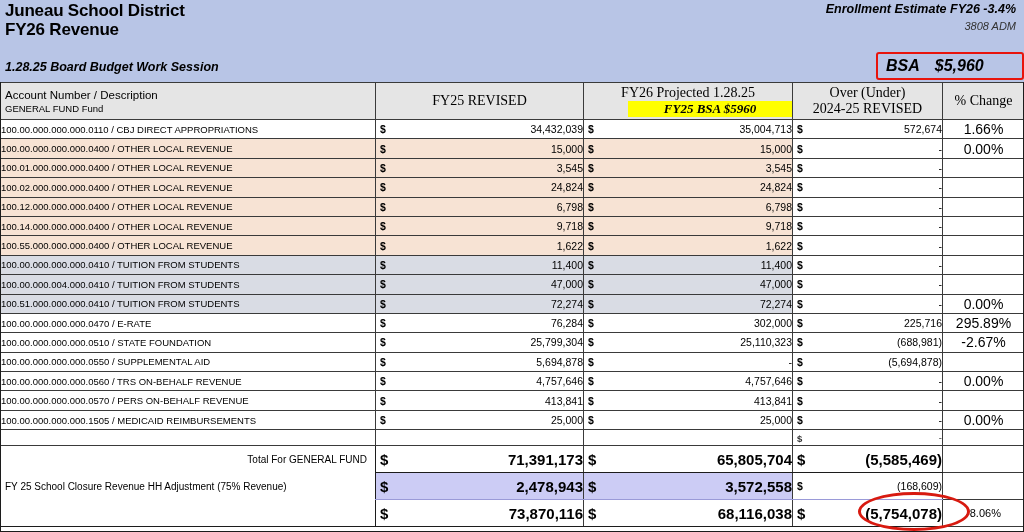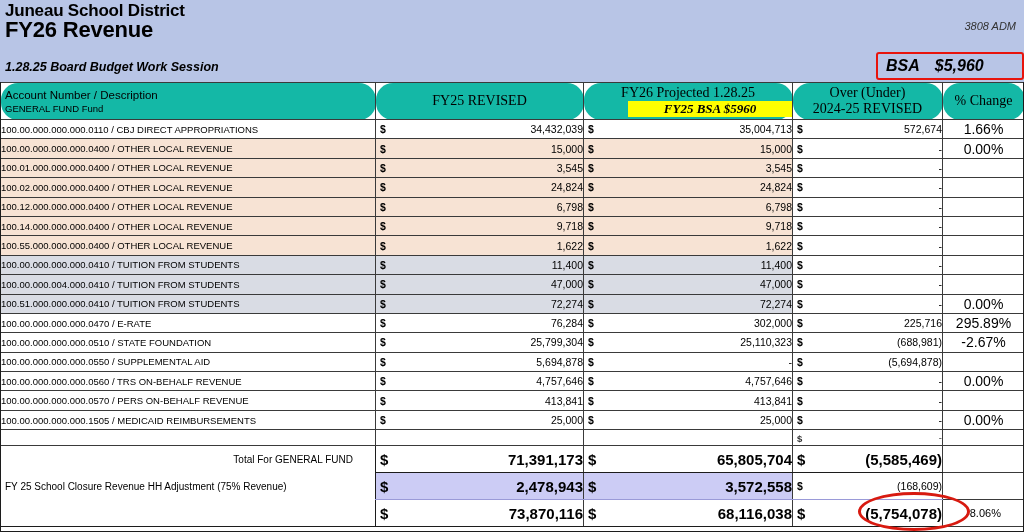--- a/index.html
+++ b/index.html
@@ -19,21 +19,21 @@
     box-sizing:border-box;
     padding-left:28px;
   }
   .t-main{
     position:absolute;left:5px;top:1px;
     font-size:17px;font-weight:bold;color:#000;letter-spacing:-0.2px;
     line-height:19px;
   }
   .t-sub{
     position:absolute;left:5px;top:20px;
-    font-size:22px;font-weight:bold;color:#000;letter-spacing:-0.2px;
+    font-size:17px;font-weight:bold;color:#000;letter-spacing:-0.2px;
     line-height:19px;
   }
   .t-session{
     position:absolute;left:5px;top:60px;
     font-size:12.5px;font-weight:bold;font-style:italic;color:#000;
   }
   .t-enroll{
     position:absolute;right:8px;top:2px;
     font-size:12.5px;font-weight:bold;font-style:italic;color:#000;
     white-space:nowrap;
@@ -84,22 +84,21 @@
 
   
   .hdr{
     height:37px;
     text-align:center;
     font-family:"Liberation Serif", serif;
     font-size:14px;font-weight:bold;color:#000;
     border-left:1.6px solid #1c1c1c;
     border-right:1.6px solid #1c1c1c;
     border-bottom:1.6px solid #1c1c1c;
-    background:#14b8a6;
-    border-radius:17px;
+    background:#e5e5e5;
   }
   .hdr.desc{
     text-align:left;
     font-family:"Liberation Sans", sans-serif;
     font-weight:normal;
     padding-left:4px;
   }
   .hdr .dl1{font-size:11.5px;display:block;line-height:14px;}
   .hdr .dl2{font-size:9.5px;display:block;line-height:13px;}
   .hdr .h2{display:block;line-height:16px;}
@@ -151,21 +150,21 @@
   
   tr.total td{height:27px;}
   tr.total .money{
     font-size:15px;font-weight:bold;
     border-top:1.8px solid #1c1c1c;
     border-bottom:1.8px solid #1c1c1c;
     border-left:1.8px solid #1c1c1c;
   }
   tr.total .money .sg{font-size:15px;}
   tr.total .label{
-    font-size:10px;text-align:right;padding-right:22px;
+    font-size:10px;text-align:right;padding-right:8px;
     border:none;border-left:1.6px solid #1c1c1c;
     background:#ffffff;
   }
   tr.total .pct{border-right:1.6px solid #1c1c1c;font-size:11px;}
 
   tr.total.hh .money{
     background:#ccccf5;
     border-top:1px solid #9a9ad8;
     border-bottom:1px solid #9a9ad8;
   }
@@ -193,20 +192,21 @@
 </style>
 </head>
 <body>
 
 <div class="sheet">
 
   <div class="titleband">
     <div class="t-main">Juneau School District</div>
     <div class="t-sub">FY26 Revenue</div>
     <div class="t-session">1.28.25 Board Budget Work Session</div>
+    <div class="t-enroll">Enrollment Estimate  FY26 -3.4%</div>
     <div class="t-adm">3808 ADM</div>
     <div class="bsa-box">
       <span class="bsa-label">BSA</span>
       <span class="bsa-value">$5,960</span>
     </div>
   </div>
 
   <table class="grid">
     <colgroup>
       <col class="c-desc">

